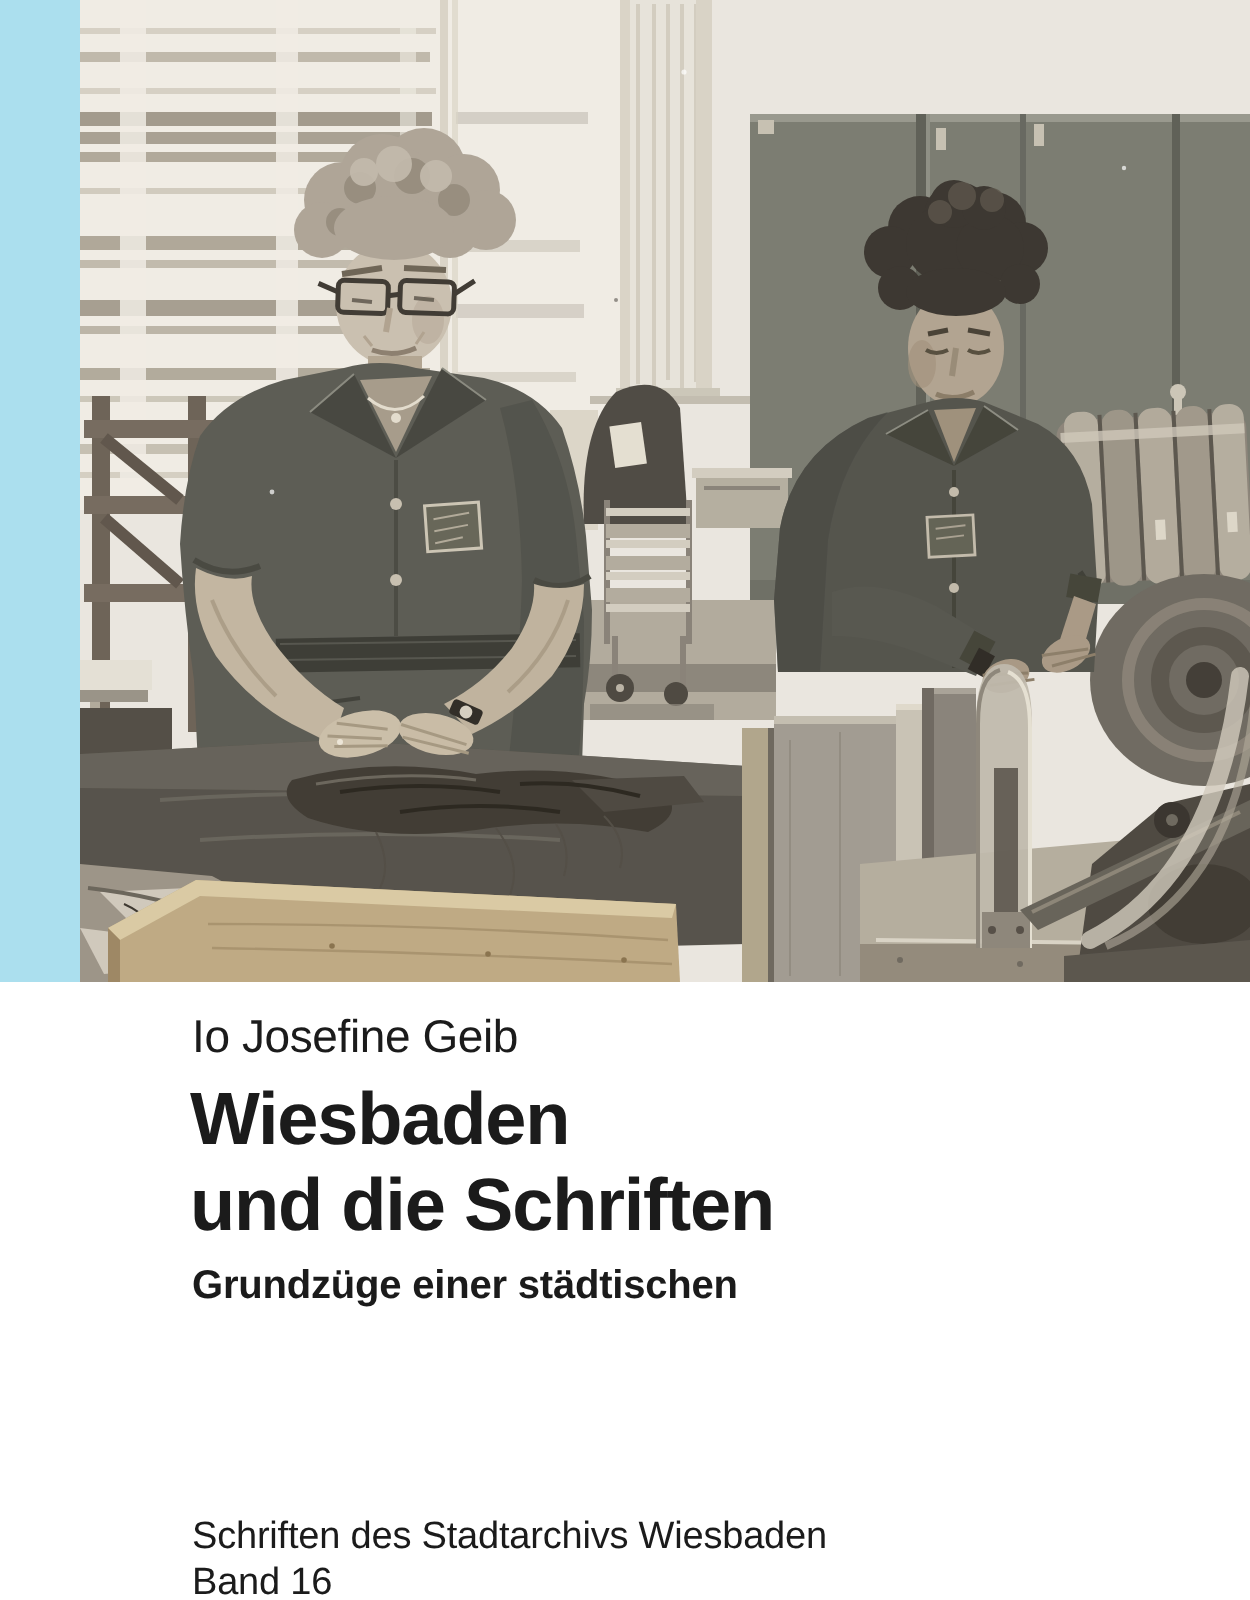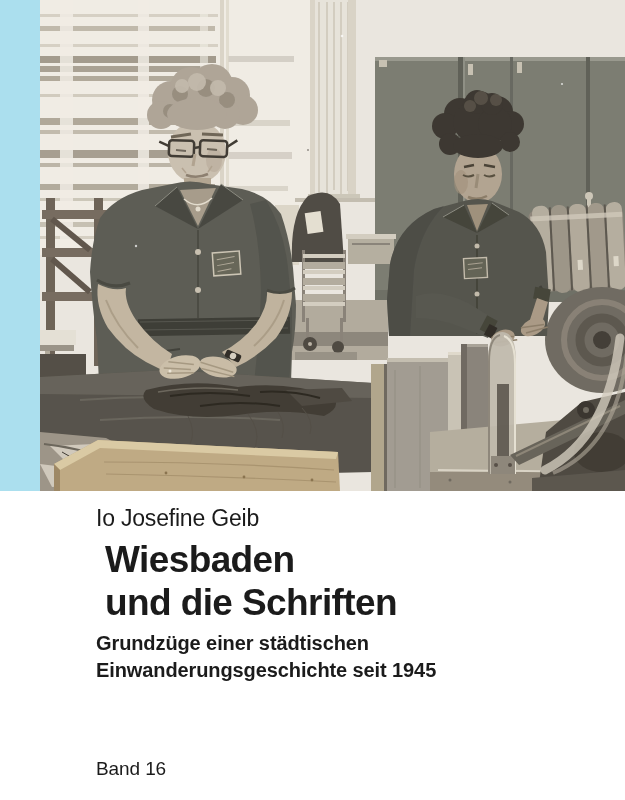--- a/index.html
+++ b/index.html
@@ -7,21 +7,21 @@
     width:625px;height:800px;overflow:hidden;background:#ffffff;
     font-family:"Liberation Sans", sans-serif;
     -webkit-font-smoothing:antialiased;
   }
   .cover{position:relative;width:625px;height:576px;background:#ffffff;}
   .stripe{position:absolute;left:0;top:0;width:40px;height:491px;background:#abdfee;}
   .photo-wrap{position:absolute;left:40px;top:0;width:585px;height:491px;overflow:hidden;}
   .photo-wrap svg{display:block;}
   .text-block{position:absolute;left:0;top:491px;width:625px;height:309px;color:#1b1b1b;}
   .author{position:absolute;left:96px;top:14px;font-size:23px;line-height:27px;font-weight:400;letter-spacing:-0.2px;}
-  .title{position:absolute;left:105px;top:47px;font-size:37px;line-height:43px;font-weight:700;letter-spacing:-0.6px;}
+  .title{position:absolute;left:95px;top:47px;font-size:37px;line-height:43px;font-weight:700;letter-spacing:-0.6px;}
   .subtitle{position:absolute;left:96px;top:139px;font-size:20px;line-height:27px;font-weight:700;letter-spacing:-0.1px;}
   .series{position:absolute;left:96px;top:266px;font-size:19px;line-height:23px;font-weight:400;letter-spacing:-0.1px;}
 </style>
 </head>
 <body>
 
 <div class="cover">
 
   <div class="stripe" style="background-color: rgb(171, 223, 238);"></div>
 
@@ -411,20 +411,20 @@
   </div>
 
   <div class="text-block" style="color: rgb(27, 27, 27);">
     <div class="author">Io Josefine Geib</div>
     <div class="title">
       <div>Wiesbaden</div>
       <div>und die Schriften</div>
     </div>
     <div class="subtitle">
       <div>Grundzüge einer städtischen</div>
-      <div>Einwanderungsgeschichte seit 1945</div>
     </div>
     <div class="series">
+      <div>Schriften des Stadtarchivs Wiesbaden</div>
       <div>Band 16</div>
     </div>
   </div>
 
 </div>
 
 </body></html>

